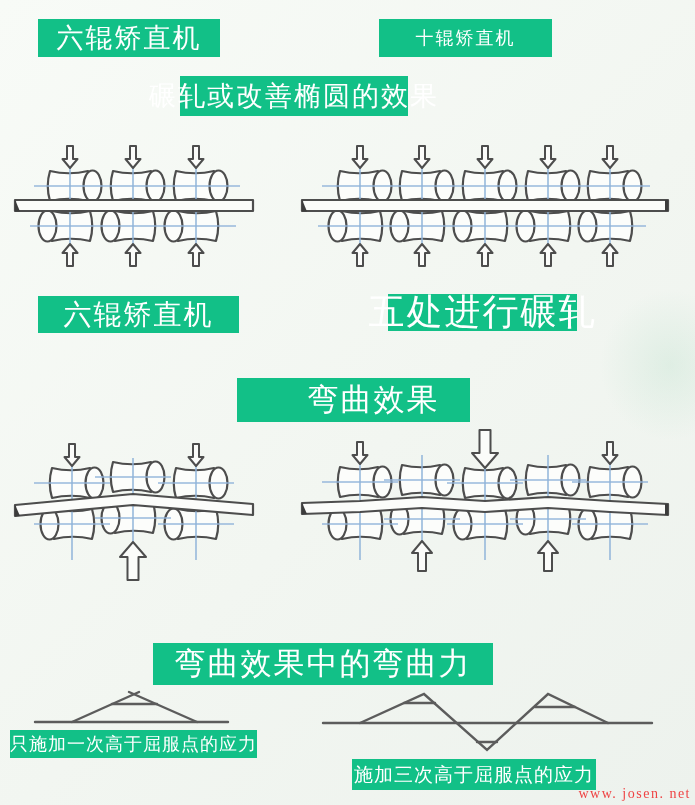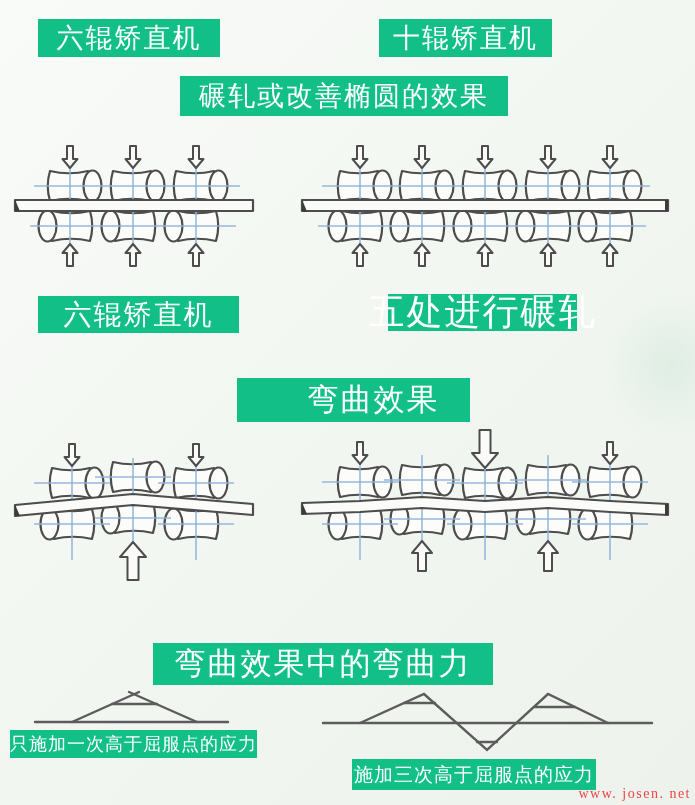--- a/index.html
+++ b/index.html
@@ -11,22 +11,22 @@
   .stage{position:absolute;inset:0;}
   .glabel{
     position:absolute;background:#12c087;color:#ffffff;
     display:flex;align-items:center;justify-content:center;
     white-space:nowrap;letter-spacing:2px;
     font-family:Liberation Sans, sans-serif;
   }
   .blot{position:absolute;border-radius:50%;
     background:radial-gradient(closest-side,rgba(190,225,205,0.35),rgba(190,225,205,0));}
   #lbl-six      {left:38px;  top:19px;  width:182px; height:38px; font-size:27px;}
-  #lbl-ten      {left:379px; top:19px;  width:173px; height:38px; font-size:27px;}
-  #lbl-rolling  {left:180px; top:76px;  width:328px; height:40px; font-size:27px;}
+  #lbl-ten      {left:379px; top:19px;  width:173px; height:38px; font-size:18px;}
+  #lbl-rolling  {left:180px; top:76px;  width:228px; height:40px; font-size:27px;}
   #lbl-three    {left:38px;  top:296px; width:201px; height:37px; font-size:28px;}
   #lbl-five     {left:388px; top:294px; width:189px; height:37px; font-size:36px;}
   #lbl-bend     {left:237px; top:378px; width:193px; height:44px; font-size:31px;padding-left:40px;}
   #lbl-force    {left:153px; top:643px; width:340px; height:42px; font-size:31px;}
   #lbl-once     {left:10px;  top:730px; width:247px; height:28px; font-size:18px; letter-spacing:1px;}
   #lbl-thrice   {left:352px; top:759px; width:244px; height:31px; font-size:19px; letter-spacing:1px;}
   .watermark{
     position:absolute;right:4px;top:786px;color:#ef4444;font-size:14px;
     letter-spacing:1.5px;font-family:"Liberation Serif", serif;
   }

